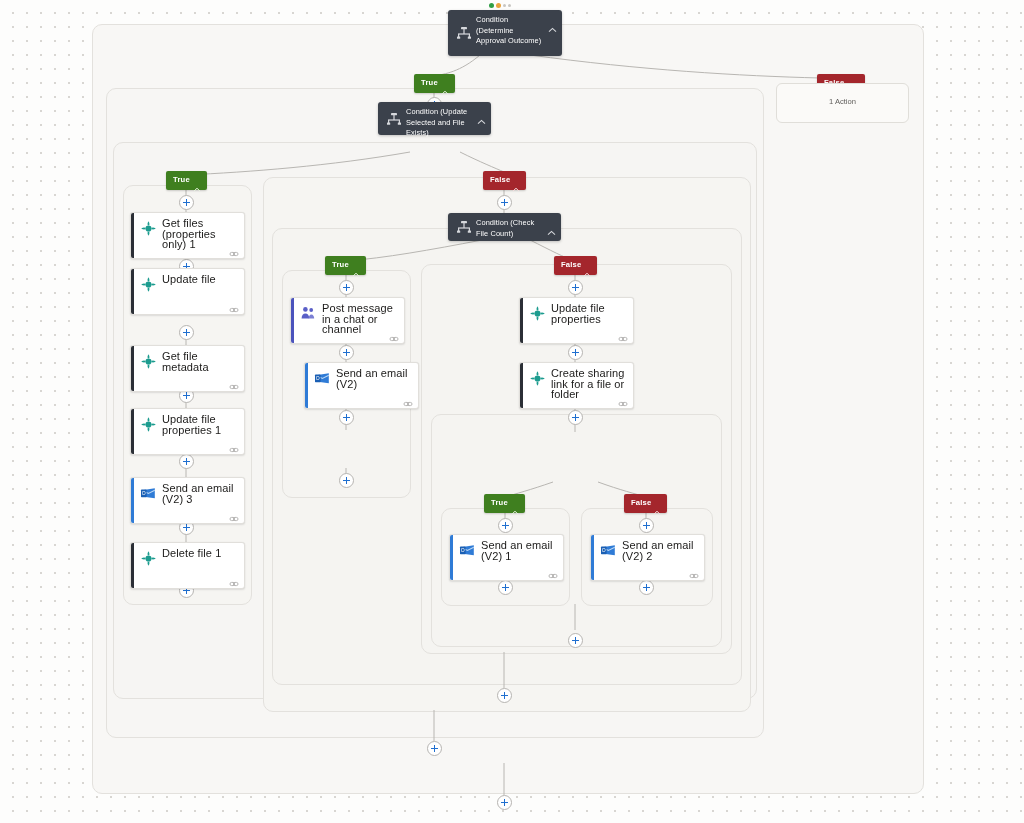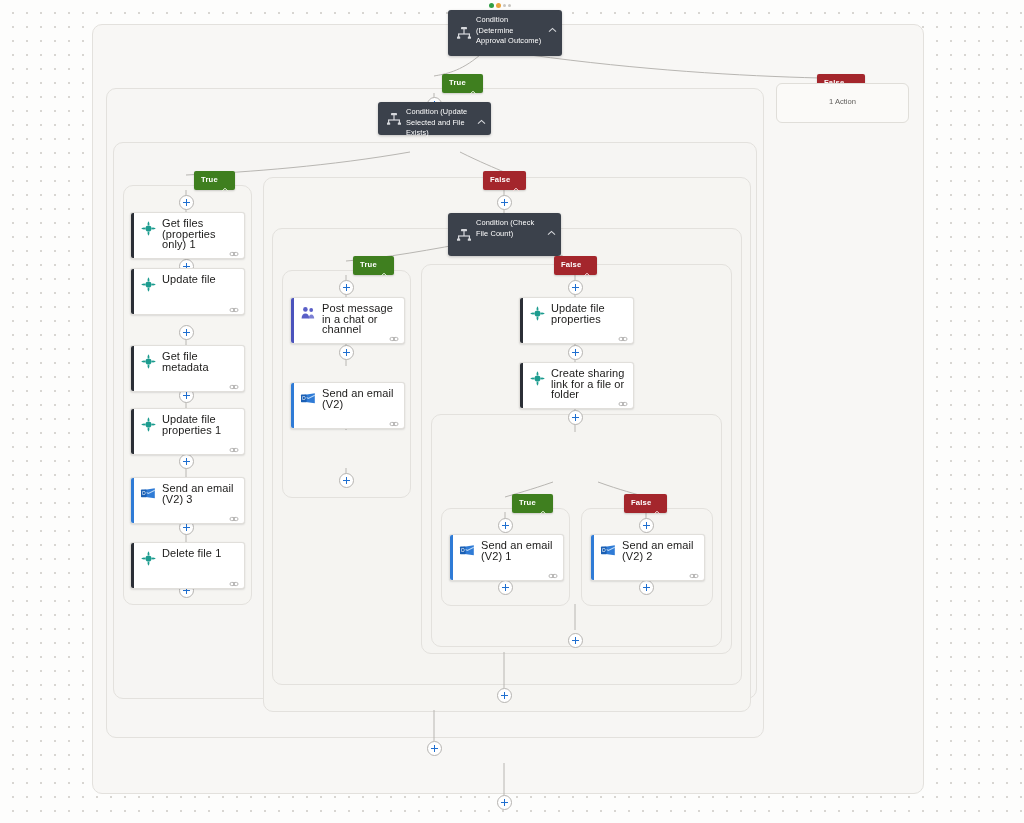--- a/index.html
+++ b/index.html
@@ -76,21 +76,21 @@
     position:absolute;left:28px;top:5px;right:17px;
     font-size:7.4px;line-height:10.6px;color:#ffffff;letter-spacing:.1px;
   }
   .cond .chev{position:absolute;right:5px;top:9px;width:9px;height:6px;}
 
   
   .badge{
     position:absolute;height:19px;border-radius:2px;
     box-sizing:border-box;box-shadow:0 1px 2px rgba(0,0,0,.18);
   }
-  .badge.t{background:#3f7f1f;margin-left:28px;}
+  .badge.t{background:#3f7f1f;}
   .badge.f{background:#a4262c;}
   .badge .blab{
     position:absolute;left:7px;top:4px;font-size:7.6px;font-weight:bold;color:#fff;letter-spacing:.2px;
   }
   .badge .bchev{position:absolute;right:6px;top:7px;width:8px;height:5px;}
 
   
   .collapsed{
     position:absolute;border:1px solid #e0ded9;border-radius:6px;background:#fbfaf8;
   }
@@ -396,21 +396,21 @@
     <span class="ttl">Delete file 1</span>
     <span class="clip"><svg viewBox="0 0 10 10">
           <g fill="none" stroke="#8a8886" stroke-width="1">
             <rect x="1" y="3.4" width="4.6" height="3.2" rx="1.6"></rect>
             <rect x="4.4" y="3.4" width="4.6" height="3.2" rx="1.6"></rect>
           </g>
         </svg></span>
   </div>
 
   <div class="plus" style="left:497px;top:195px;"></div>
-  <div class="cond" style="left:448px;top:213px;width:113px;height:43px;">
+  <div class="cond" style="left:448px;top:213px;width:113px;height:28px;">
     <span class="cico">
       <svg viewBox="0 0 14 14">
           <g fill="#d6d8dc">
             <rect x="4" y="1" width="6" height="2.2" rx=".4"></rect>
             <rect x="6.4" y="3" width="1.2" height="5"></rect>
             <rect x="1" y="7.4" width="12" height="1.2"></rect>
             <rect x="1" y="8" width="1.2" height="3"></rect>
             <rect x="11.8" y="8" width="1.2" height="3"></rect>
             <rect x="0" y="10.6" width="3.2" height="2.2" rx=".4"></rect>
             <rect x="10.8" y="10.6" width="3.2" height="2.2" rx=".4"></rect>
@@ -455,21 +455,21 @@
     </span>
     <span class="ttl">Post message in a chat or channel</span>
     <span class="clip"><svg viewBox="0 0 10 10">
           <g fill="none" stroke="#8a8886" stroke-width="1">
             <rect x="1" y="3.4" width="4.6" height="3.2" rx="1.6"></rect>
             <rect x="4.4" y="3.4" width="4.6" height="3.2" rx="1.6"></rect>
           </g>
         </svg></span>
   </div>
 
-  <div class="card mail" style="left:290px;top:362px;margin-top:20px;">
+  <div class="card mail" style="left:304px;top:362px;">
     <span class="accent"></span>
     <span class="ico">
       <svg viewBox="0 0 17 17">
           <path d="M2 5.2 L14.8 3.2 L14.8 13.2 L2 11.4z" fill="#2f7bd6"></path>
           <path d="M2 5.2 L8.4 8.4 L14.8 5.2" fill="none" stroke="#bcd9f5" stroke-width="1.1"></path>
           <rect x="1" y="4.6" width="5.6" height="7.6" rx=".6" fill="#1a5fb4"></rect>
           <text x="3.8" y="10" font-size="5" fill="#ffffff" text-anchor="middle" font-family="'Liberation Sans',sans-serif">O</text>
         </svg>
     </span>
     <span class="ttl">Send an email (V2)</span>

